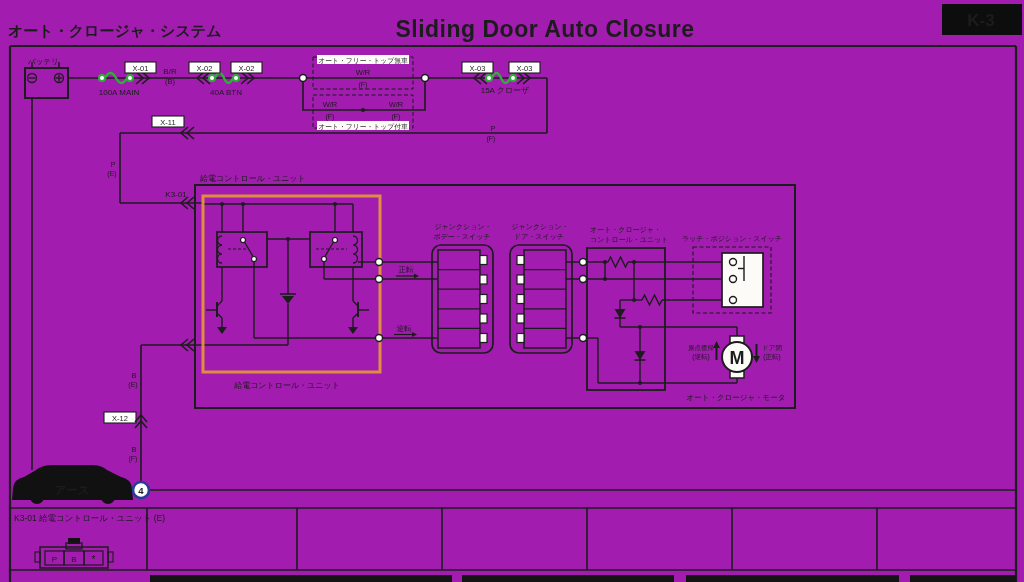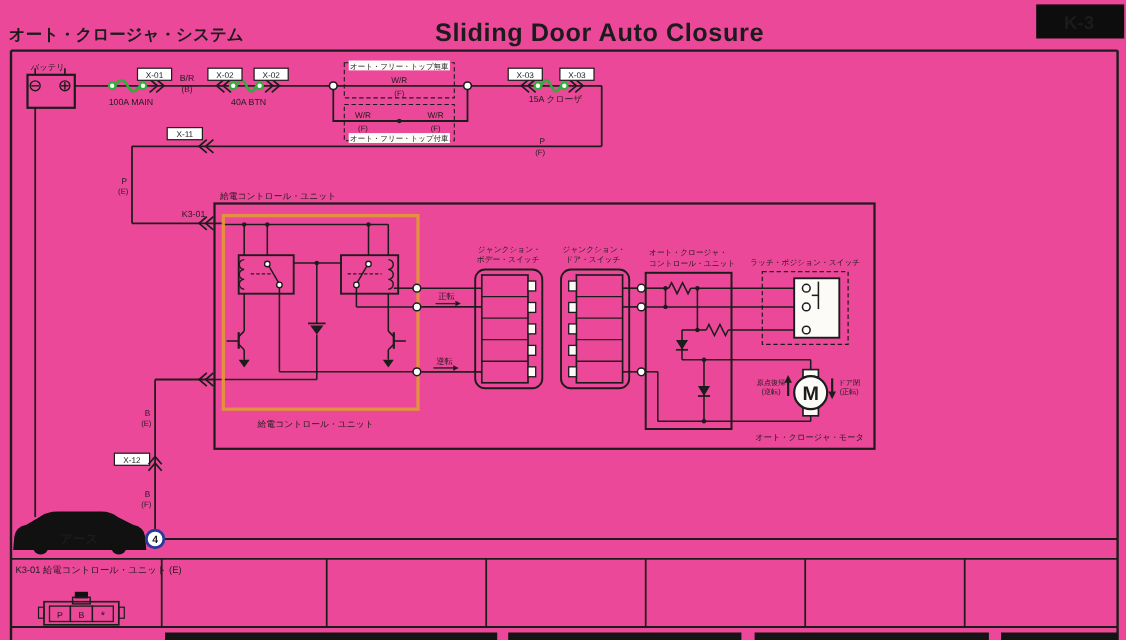--- a/index.html
+++ b/index.html
@@ -1,16 +1,16 @@
 <!DOCTYPE html>
 <html><head>
 <meta charset="utf-8">
 <style>
   html,body{margin:0;padding:0;background:#e8e8e4;}
-  .page{position:relative;width:1024px;height:582px;background:#ec4899;overflow:hidden;
+  .page{position:relative;width:1024px;height:582px;background:#a21caf;overflow:hidden;
         font-family:"Liberation Sans","DejaVu Sans",sans-serif;}
   svg text{font-family:"Liberation Sans","DejaVu Sans",sans-serif;fill:#1c1c1c;}
   .jp{font-weight:bold;}
 </style>
 </head>
 <body>
 
 <div class="page">
 <svg width="1024" height="582" viewBox="0 0 1024 582">
 

